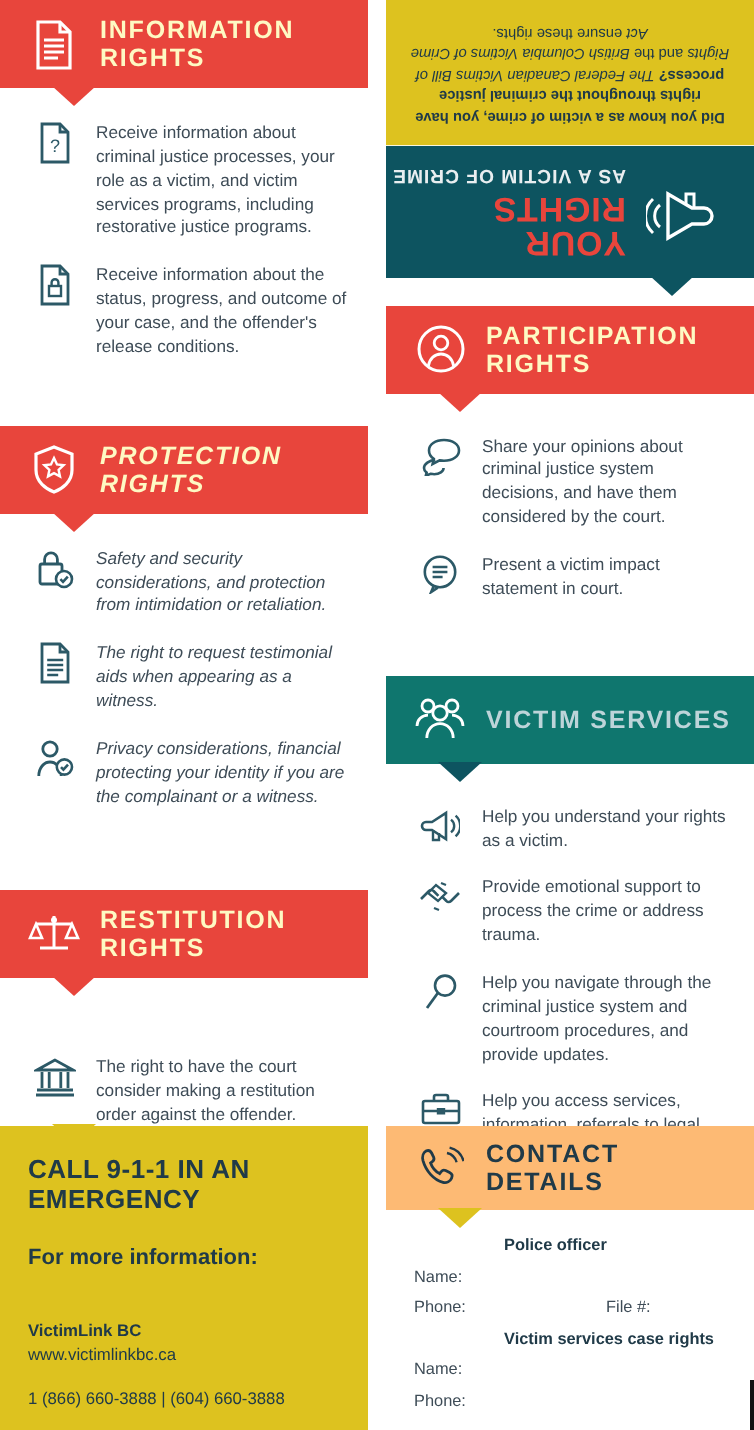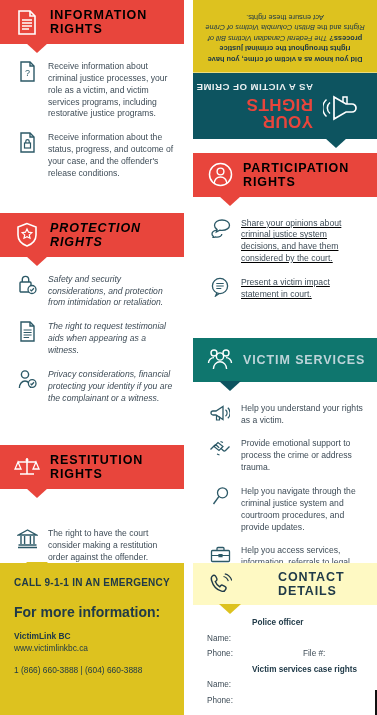--- a/index.html
+++ b/index.html
@@ -20,39 +20,39 @@
   
   .bar{
     position:relative;
     display:flex;align-items:center;
     padding:7px 8px 7px 10px;
     box-sizing:border-box;
     min-height:44px;
   }
   .bar.red{background:#E8453C;}
   .bar.teal{background:#0f766e;}
-  .bar.yellow{background:#fef9c3;gap:35px;}
+  .bar.yellow{background:#fdba74;}
 
   
   .bar .notch{
     position:absolute;left:26px;bottom:-9px;
     width:0;height:0;
     border-left:11px solid transparent;
     border-right:11px solid transparent;
   }
   .bar.red .notch{border-top:10px solid #E8453C;}
   .bar.teal .notch{border-top:10px solid #0D5460;}
   .bar.yellow .notch{border-top:10px solid #DDC21F;}
 
   .bar .hicon{width:34px;flex:0 0 34px;display:flex;align-items:center;justify-content:center;}
   .bar .htitle{
     font-size:12.5px;font-weight:bold;letter-spacing:.9px;
     line-height:1.12;margin-left:6px;
   }
-  .bar.red .htitle{color:#000000;}
+  .bar.red .htitle{color:#fef9c3;}
   .bar.teal .htitle{color:#BDD4D9;}
   .bar.yellow .htitle{color:#203A48;}
 
   
   .list{padding:16px 10px 6px 10px;box-sizing:border-box;}
   .item{display:flex;margin-bottom:11px;}
   .item .iico{flex:0 0 34px;width:34px;display:flex;align-items:flex-start;justify-content:center;padding-top:1px;}
   .item .itxt{
     font-size:8.6px;line-height:1.38;color:#3E4C57;
     padding-left:4px;padding-top:1px;
@@ -87,22 +87,22 @@
     border-left:11px solid transparent;
     border-right:11px solid transparent;
     border-bottom:10px solid #0D5460;
   }
   .titlebar .megaicon{flex:0 0 40px;margin-right:8px;}
   .titlebar .tt1{font-size:17px;font-weight:bold;color:#E8453C;letter-spacing:.4px;line-height:1;}
   .titlebar .tt2{font-size:9.6px;font-weight:bold;color:#E9EEF0;letter-spacing:.5px;line-height:1.2;margin-top:3px;}
 
   
   .yellowpanel{background:#DDC21F;padding:14px 14px 12px 14px;box-sizing:border-box;}
-  .em-title{font-size:10px;font-weight:bold;color:#203A48;letter-spacing:.25px;margin-bottom:16px;}
-  .fm{font-size:14px;font-weight:bold;color:#203A48;margin-bottom:10px;}
+  .em-title{font-size:13px;font-weight:bold;color:#203A48;letter-spacing:.25px;margin-bottom:16px;}
+  .fm{font-size:11px;font-weight:bold;color:#203A48;margin-bottom:24px;}
   .blk{font-size:8.4px;line-height:1.45;color:#203A48;margin-bottom:10px;}
   .blk .bld{font-weight:bold;}
 
   
   .contact-body{background:#fff;padding:10px 14px 4px 14px;box-sizing:border-box;}
   .cd-row{font-size:8.2px;line-height:1.9;color:#3E4C57;display:flex;}
   .cd-row.bold{font-weight:bold;color:#203A48;margin-left:45px;}
   .cd-row .lbl{min-width:96px;}
 
   .logos{display:flex;align-items:center;padding:8px 0 0 6px;gap:34px;}
@@ -270,21 +270,21 @@
         <span class="hicon">
           <svg width="25" height="25" viewBox="0 0 25 25">
               <circle cx="12.5" cy="12.5" r="11" fill="none" stroke="#fff" stroke-width="1.5"></circle>
               <circle cx="12.5" cy="9.5" r="3.4" fill="none" stroke="#fff" stroke-width="1.4"></circle>
               <path d="M6.2 21c.6-3.8 3.2-6 6.3-6s5.7 2.2 6.3 6" fill="none" stroke="#fff" stroke-width="1.4"></path>
             </svg>
         </span>
         <span class="htitle">PARTICIPATION RIGHTS</span>
         <span class="notch"></span>
       </div>
-      <div class="list" style="padding-top:20px;text-decoration:underline;">
+      <div class="list" style="padding-top:20px;">
         <div class="item">
           <span class="iico">
             <svg width="21" height="20" viewBox="0 0 21 20">
                 <path d="M12 2c4.4 0 7.5 2.3 7.5 5.2S16.4 12.4 12 12.4c-.8 0-1.5-.1-2.2-.2L6.3 14l.6-2.6C5.4 10.4 4.5 9 4.5 7.2 4.5 4.3 7.6 2 12 2z" fill="none" stroke="#2C5967" stroke-width="1.3"></path>
                 <path d="M7.6 11.8c-3 .5-5.6 2.2-5.6 4.2 0 .9.5 1.7 1.3 2.3l-.4 1.6 2.4-1c.6.1 1.2.2 1.8.2 2.6 0 4.7-1.4 4.7-3.1" fill="none" stroke="#2C5967" stroke-width="1.3"></path>
               </svg>
           </span>
           <span class="itxt">Share your opinions about criminal justice system decisions, and have them considered by the court.</span>
         </div>
         <div class="item">

